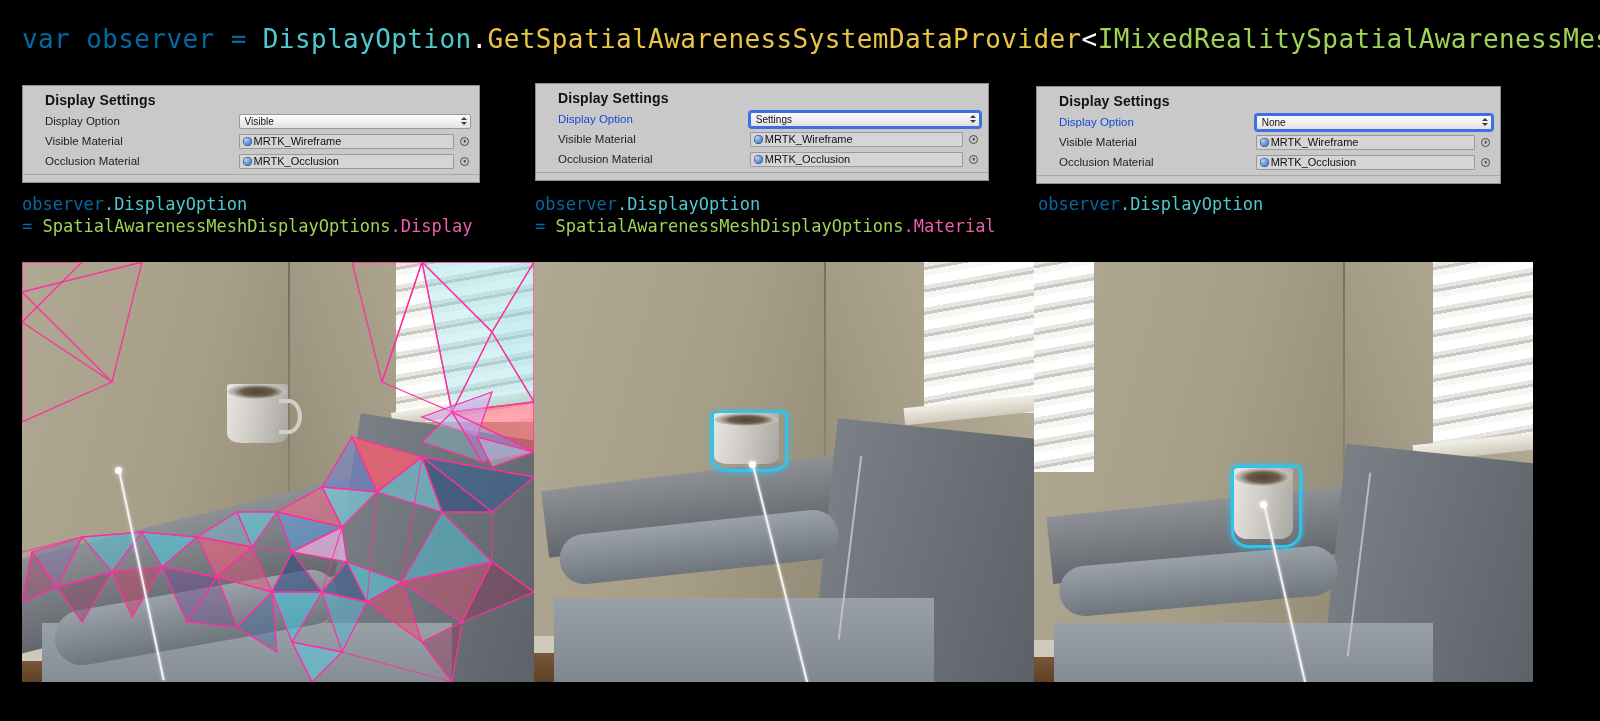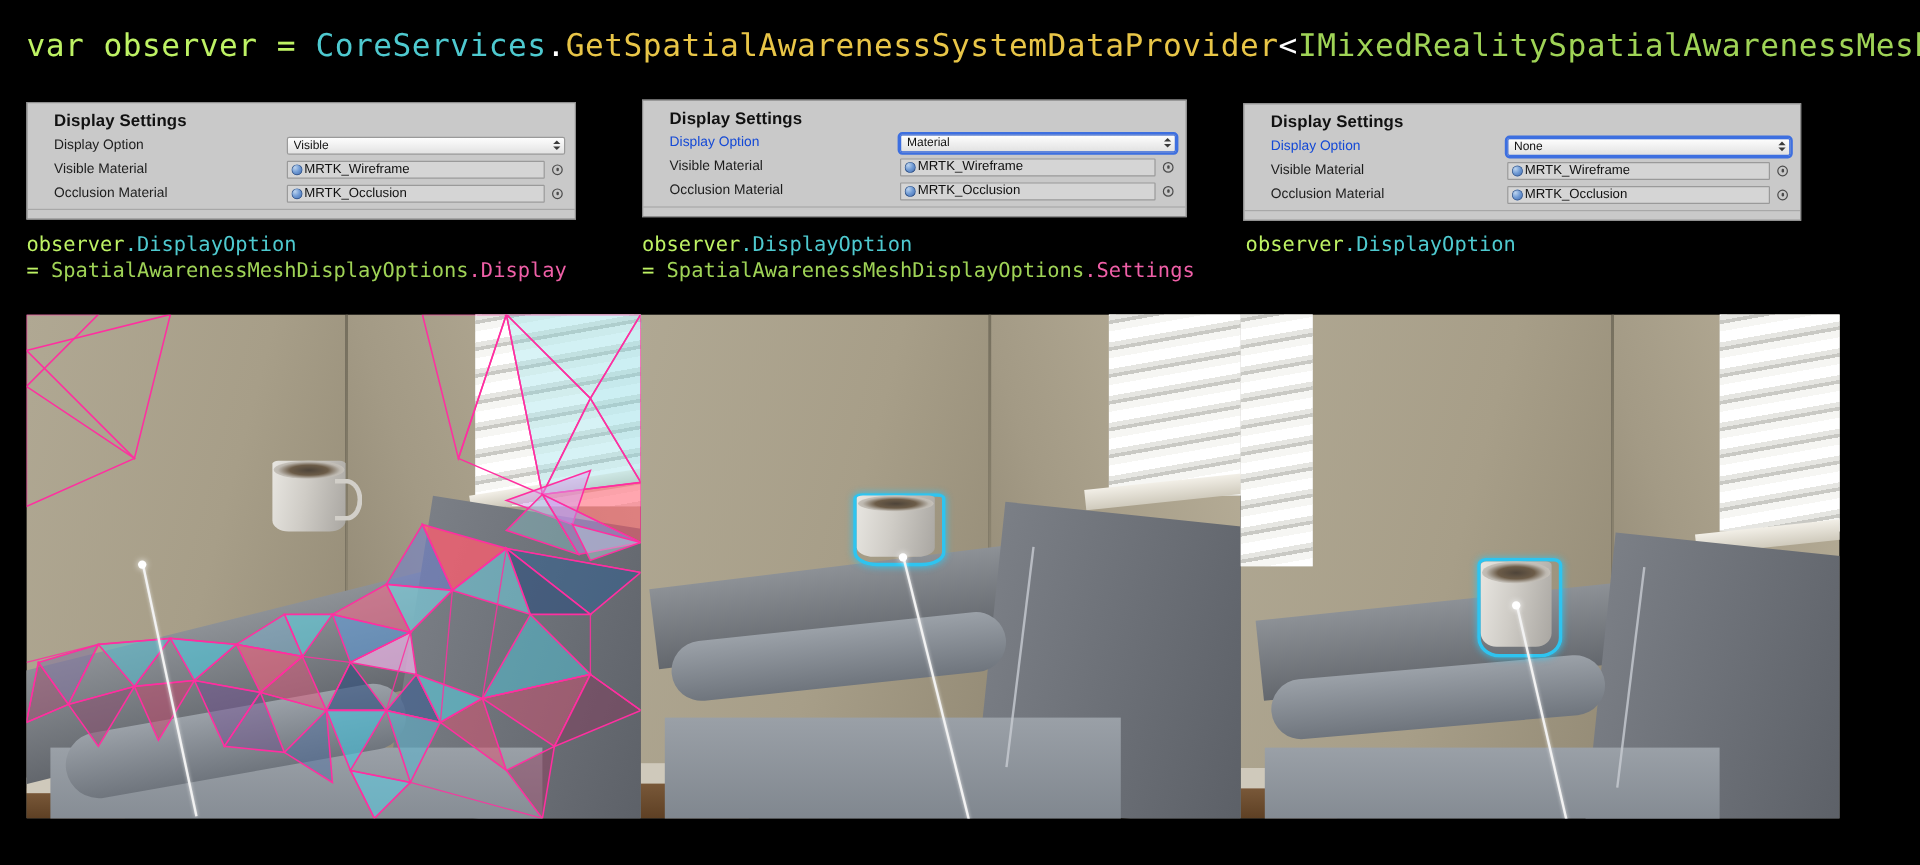--- a/index.html
+++ b/index.html
@@ -9,21 +9,21 @@
     background:#000;
     position:relative;
   }
 
   
   .code-top{
     position:absolute;left:22px;top:24px;
     font-family:"DejaVu Sans Mono","Liberation Mono",monospace;
     font-size:26px;letter-spacing:0.4px;white-space:nowrap;
   }
-  .c-plain{color:#bef264;}
+  .c-plain{color:#0369a1;}
   .c-cyan{color:#4ec9cf;}
   .c-yellow{color:#e8c547;}
   .c-green{color:#9fd356;}
   .c-pink{color:#ef5fa7;}
   .c-white{color:#ffffff;}
 
   
   .panels{position:absolute;left:0;top:0;width:1600px;height:260px;}
   .panel{
     position:absolute;
@@ -191,21 +191,21 @@
   .cursor-dot{position:absolute;width:7px;height:7px;border-radius:50%;
     background:#fff;box-shadow:0 0 5px rgba(255,255,255,.9);}
 
   
   .mesh{position:absolute;inset:0;}
 </style>
 </head>
 <body>
 
 <div class="code-top">
-  <span class="c-plain">var observer = </span><span class="c-cyan">CoreServices</span><span class="c-white">.</span><span class="c-yellow">GetSpatialAwarenessSystemDataProvider</span><span class="c-white">&lt;</span><span class="c-green">IMixedRealitySpatialAwarenessMeshObserver</span>
+  <span class="c-plain">var observer = </span><span class="c-cyan">DisplayOption</span><span class="c-white">.</span><span class="c-yellow">GetSpatialAwarenessSystemDataProvider</span><span class="c-white">&lt;</span><span class="c-green">IMixedRealitySpatialAwarenessMeshObserver</span>
 </div>
 
 <div class="panels">
 
   <div class="panel" style="left:22px;top:85px;width:458px;">
     <div class="hdr">Display Settings</div>
 
     <div class="row">
       <span class="lbl">Display Option</span>
       <span class="ctl">
@@ -247,21 +247,21 @@
     <div class="sep"></div>
   </div>
 
   <div class="panel" style="left:535px;top:83px;width:454px;">
     <div class="hdr">Display Settings</div>
 
     <div class="row">
       <span class="lbl mod">Display Option</span>
       <span class="ctl">
         <span class="popup focused">
-          <span class="pv">Material</span>
+          <span class="pv">Settings</span>
           <span class="stepper">
               <i class="up"></i>
               <i class="dn"></i>
             </span>
         </span>
       </span>
     </div>
 
     <div class="row">
       <span class="lbl">Visible Material</span>
@@ -336,21 +336,21 @@
   </div>
 </div>
 
 <div class="code-mid" style="left:22px;top:193px;">
   <div><span class="c-plain">observer</span><span class="c-cyan">.DisplayOption</span></div>
   <div><span class="c-plain">= </span><span class="c-green">SpatialAwarenessMeshDisplayOptions</span><span class="c-pink">.Display</span></div>
 </div>
 
 <div class="code-mid" style="left:535px;top:193px;">
   <div><span class="c-plain">observer</span><span class="c-cyan">.DisplayOption</span></div>
-  <div><span class="c-plain">= </span><span class="c-green">SpatialAwarenessMeshDisplayOptions</span><span class="c-pink">.Settings</span></div>
+  <div><span class="c-plain">= </span><span class="c-green">SpatialAwarenessMeshDisplayOptions</span><span class="c-pink">.Material</span></div>
 </div>
 
 <div class="code-mid" style="left:1038px;top:193px;">
   <div><span class="c-plain">observer</span><span class="c-cyan">.DisplayOption</span></div>
 </div>
 
 <div class="photos">
 
   <div class="photo" style="width:512px;">
     <div class="scene">

